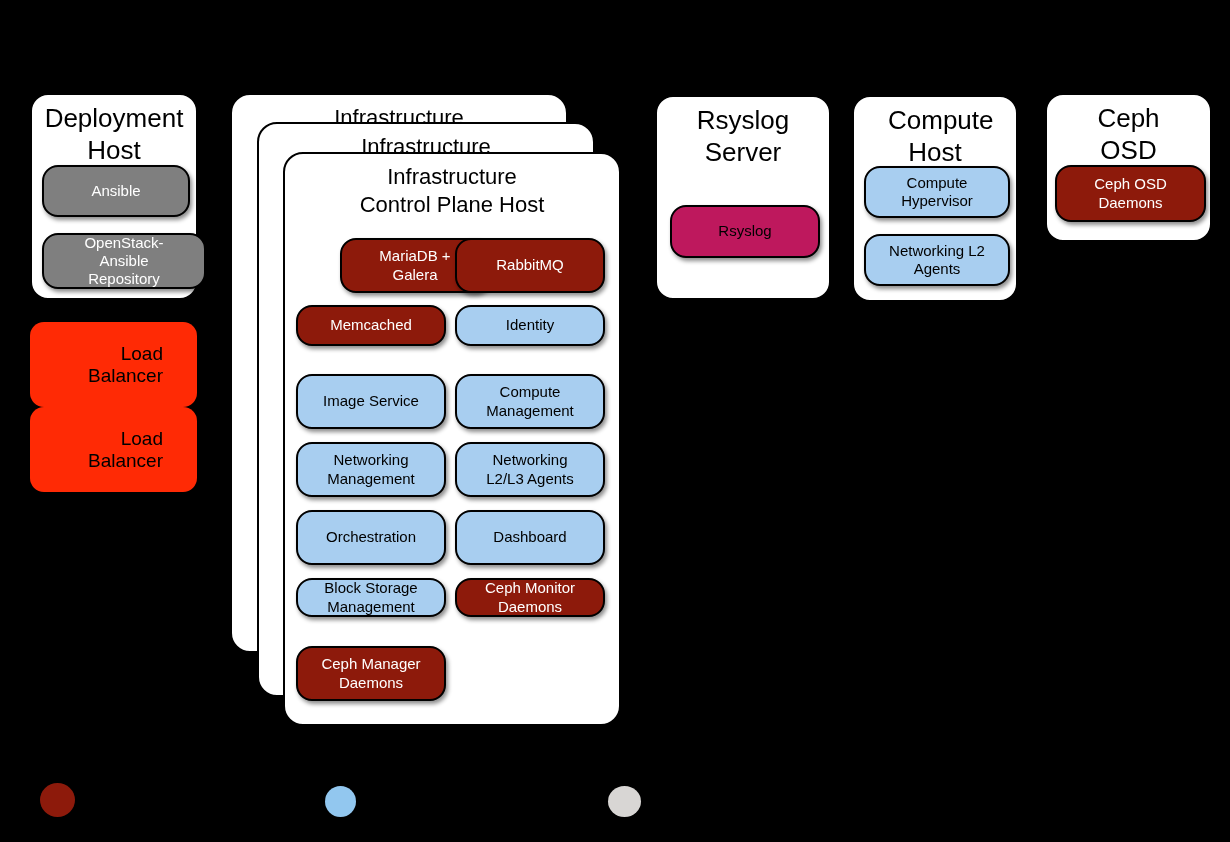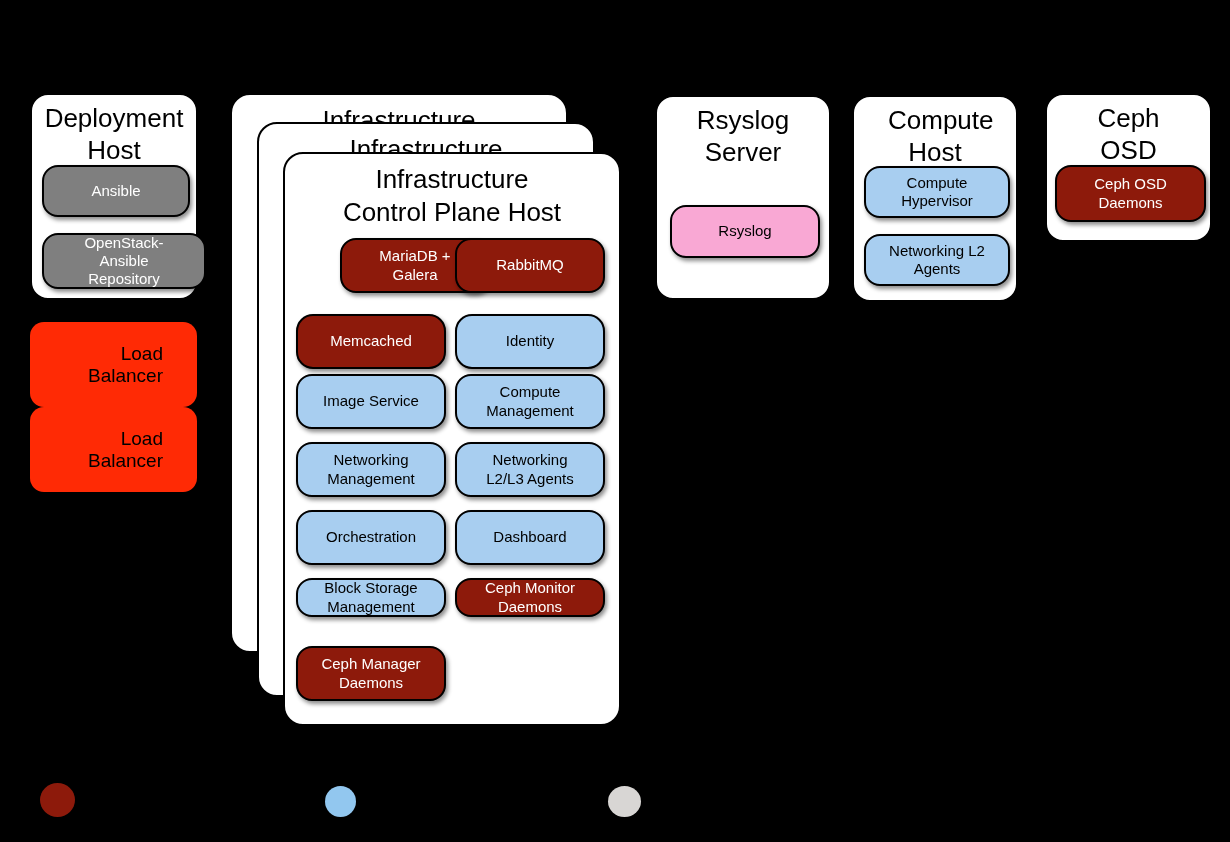--- a/index.html
+++ b/index.html
@@ -28,21 +28,21 @@
     color:#000;
     margin-top:8px;
   }
   .host-title.pad-sm { padding:0 8px; }
   .host-title.pad-md { padding:0 28px; }
   .host-title.pad-lg { padding:0 34px; }
 
   .infra-title {
     display:block;
     text-align:center;
-    font-size:26px;
+    font-size:22px;
     line-height:1.26;
     color:#000;
   }
   .infra-title-wrap { margin-top:9px; }
 
   
   .svc {
     position:absolute;
     border:2px solid #000;
     border-radius:16px;
@@ -57,21 +57,21 @@
     padding:0 16px;
   }
   .svc.text-light { color:#ffffff;align-items:center; }
   .svc.text-dark  { color:#000000; }
   .svc.tight { padding:0 24px; }
 
   
   .col-l { left:11px;  width:150px; }
   .col-r { left:170px; width:150px; }
   .row1 { top:84px;  height:55px; }
-  .row2 { top:160px; height:55px;border-radius:17px; }
+  .row2 { top:151px; height:41px; }
   .row3 { top:220px; height:55px; }
   .row4 { top:288px; height:55px; }
   .row5 { top:356px; height:55px; }
   .row6 { top:424px; height:39px; }
   .row7 { top:492px; height:55px; }
 
   
   .lb {
     position:absolute;
     left:30px; width:167px; height:53px;
@@ -167,21 +167,21 @@
     <div class="svc text-dark col-r row5" style="background-color: rgb(168, 206, 240);">
       <span>Dashboard</span>
     </div>
     <div class="svc text-light col-r row6" style="background-color: rgb(141, 26, 11);">
       <span>Ceph Monitor Daemons</span>
     </div>
   </div>
 
   <div class="host" style="left:655px; top:95px; width:176px; height:205px; border-radius:18px;">
     <span class="host-title pad-md">Rsyslog Server</span>
-    <div class="svc text-dark" style="left: 13px; top: 108px; width: 150px; height: 53px; background-color: #f9a8d4;">
+    <div class="svc text-dark" style="left: 13px; top: 108px; width: 150px; height: 53px; background-color: #be185d;">
       <span>Rsyslog</span>
     </div>
   </div>
 
   <div class="host" style="left:852px; top:95px; width:166px; height:207px; border-radius:18px;">
     <span class="host-title pad-lg">Compute Host</span>
     <div class="svc text-dark" style="left: 10px; top: 69px; width: 146px; height: 52px; background-color: rgb(168, 206, 240);">
       <span>Compute Hypervisor</span>
     </div>
     <div class="svc text-dark" style="left: 10px; top: 137px; width: 146px; height: 52px; background-color: rgb(168, 206, 240);">

